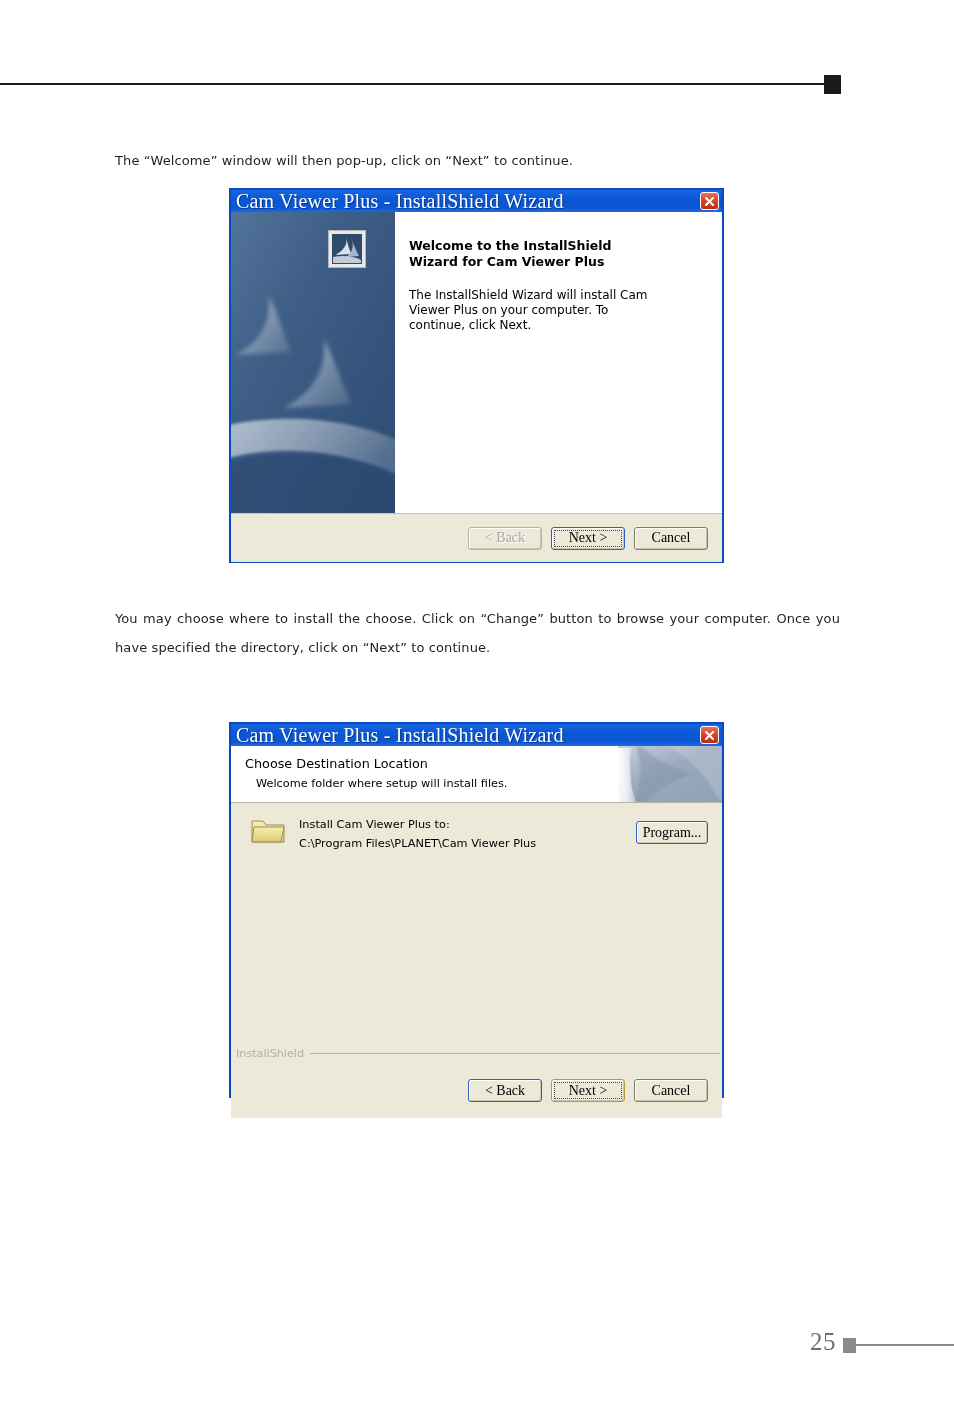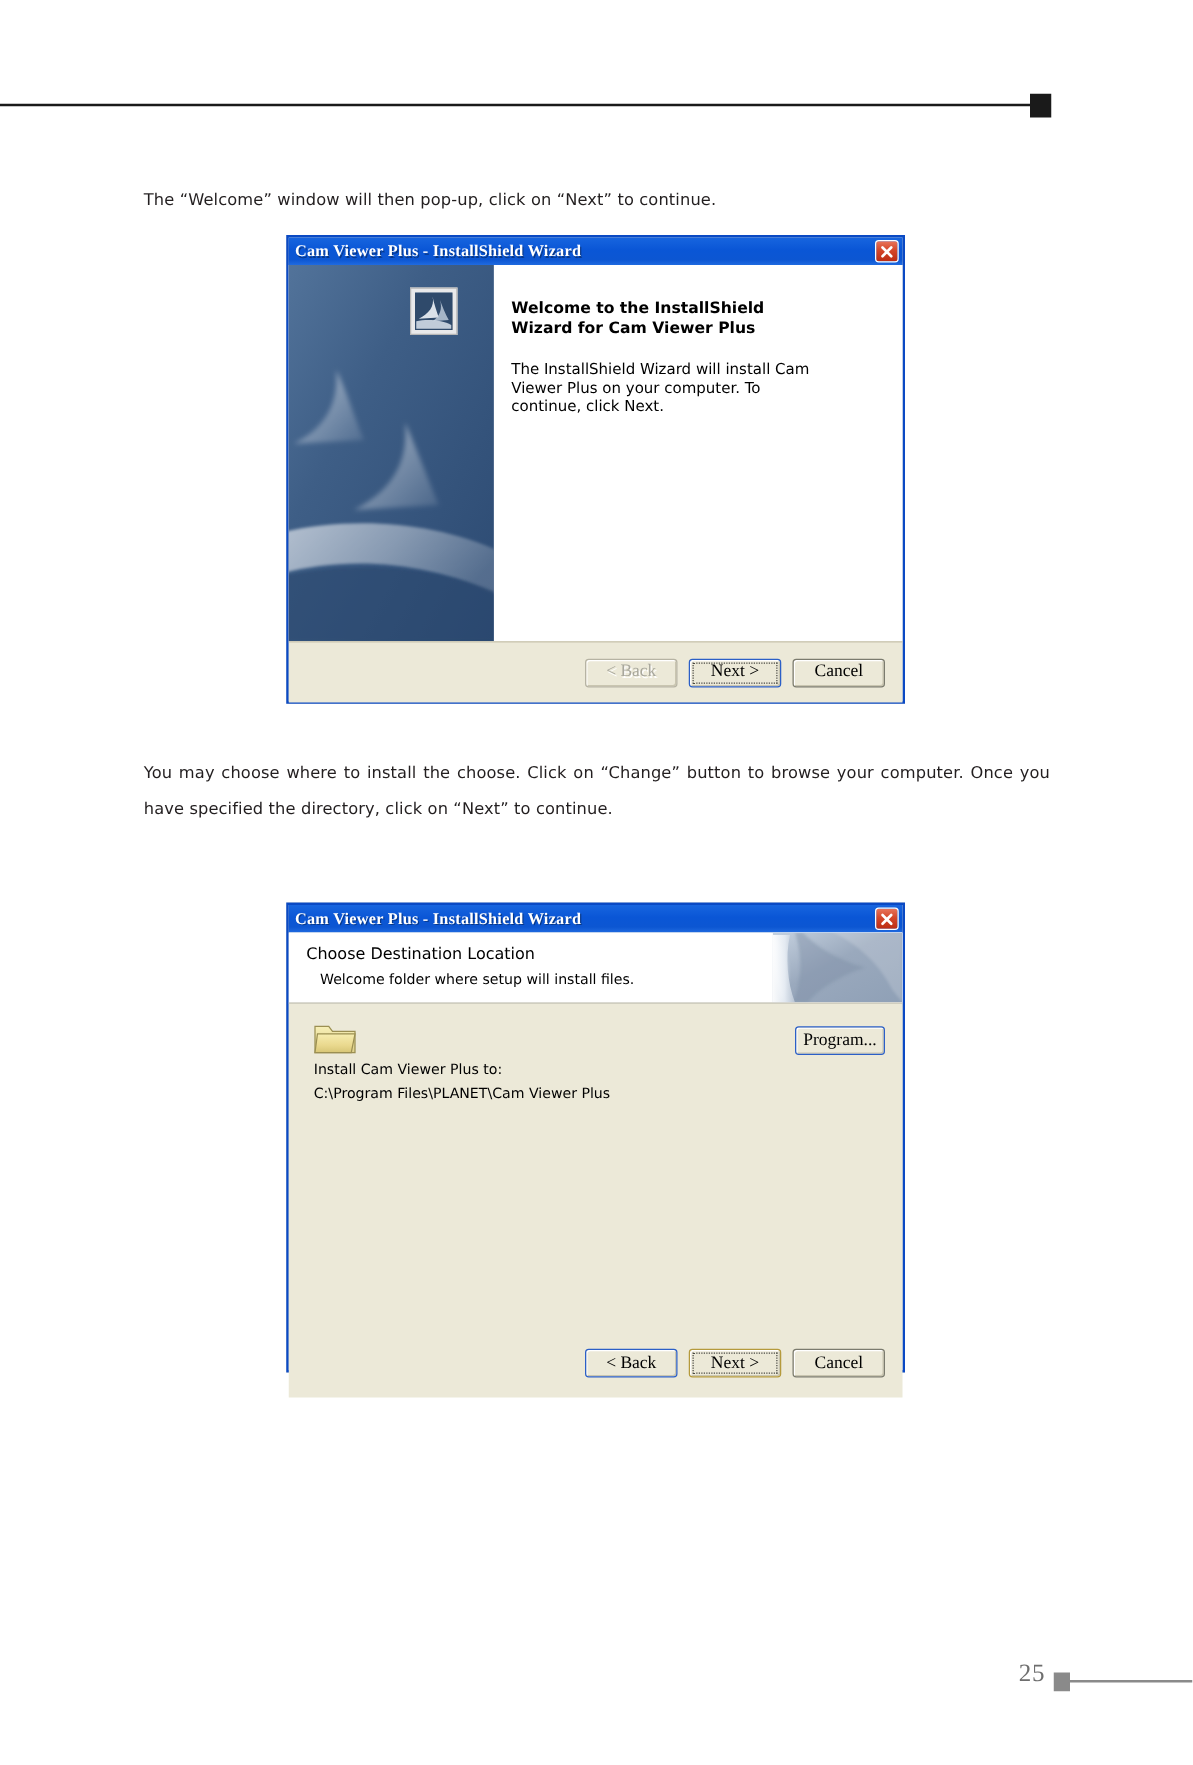--- a/index.html
+++ b/index.html
@@ -30,21 +30,21 @@
     top: 75px;
     width: 17px;
     height: 19px;
     background: #1a1a1a;
   }
   .page-number {
     position: absolute;
     right: 118px;
     top: 1328px;
     font-family: "Liberation Serif", serif;
-    font-size: 20px;
+    font-size: 25px;
     color: #6e6e6e;
     letter-spacing: 0.5px;
   }
   .footer-square {
     position: absolute;
     left: 843px;
     top: 1338px;
     width: 13px;
     height: 15px;
     background: #8a8a8a;
@@ -92,22 +92,22 @@
     position: relative;
     height: 22px;
     background: linear-gradient(to bottom, #1765df 0%, #0a56d6 45%, #0c56d2 80%, #1f6ae0 100%);
     display: flex;
     align-items: center;
     padding-left: 5px;
     overflow: hidden;
   }
   .titlebar-text {
     font-family: "Liberation Serif", serif;
-    font-weight: bold;
-    font-size: 13px;
+    font-weight: normal;
+    font-size: 20px;
     color: #ffffff;
     letter-spacing: 0.2px;
     white-space: nowrap;
     text-shadow: 1px 1px 0 rgba(0,0,0,0.35);
   }
   .close-btn {
     position: absolute;
     right: 3px;
     top: 2px;
     width: 19px;
@@ -284,21 +284,20 @@
     position: relative;
     height: 260px;
     background: #ece9d8;
   }
   .folder-row {
     position: absolute;
     left: 20px;
     top: 12px;
     display: flex;
     align-items: flex-start;
-    flex-direction: column;
   }
   .folder-icon {
     width: 35px;
     height: 29px;
     position: relative;
     margin-right: 13px;
     margin-top: 2px;
   }
   .folder-lines {
     font-family: "DejaVu Sans", sans-serif;
@@ -492,20 +491,24 @@
       <div class="folder-lines">
         <div>Install Cam Viewer Plus to:</div>
         <div>C:\Program Files\PLANET\Cam Viewer Plus</div>
       </div>
     </div>
 
     <div class="change-btn-wrap">
       <div class="btn btn-change focusring">Program...</div>
     </div>
 
+    <div class="installshield-row">
+      <span class="installshield-label">InstallShield</span>
+      <span class="installshield-rule"></span>
+    </div>
   </div>
 
   <div class="dest-footer">
     <div class="btn focusring">&lt; Back</div>
     <div class="btn default-focus">Next &gt;</div>
     <div class="btn">Cancel</div>
   </div>
 </div>
 
 <div class="page-number">25</div>

